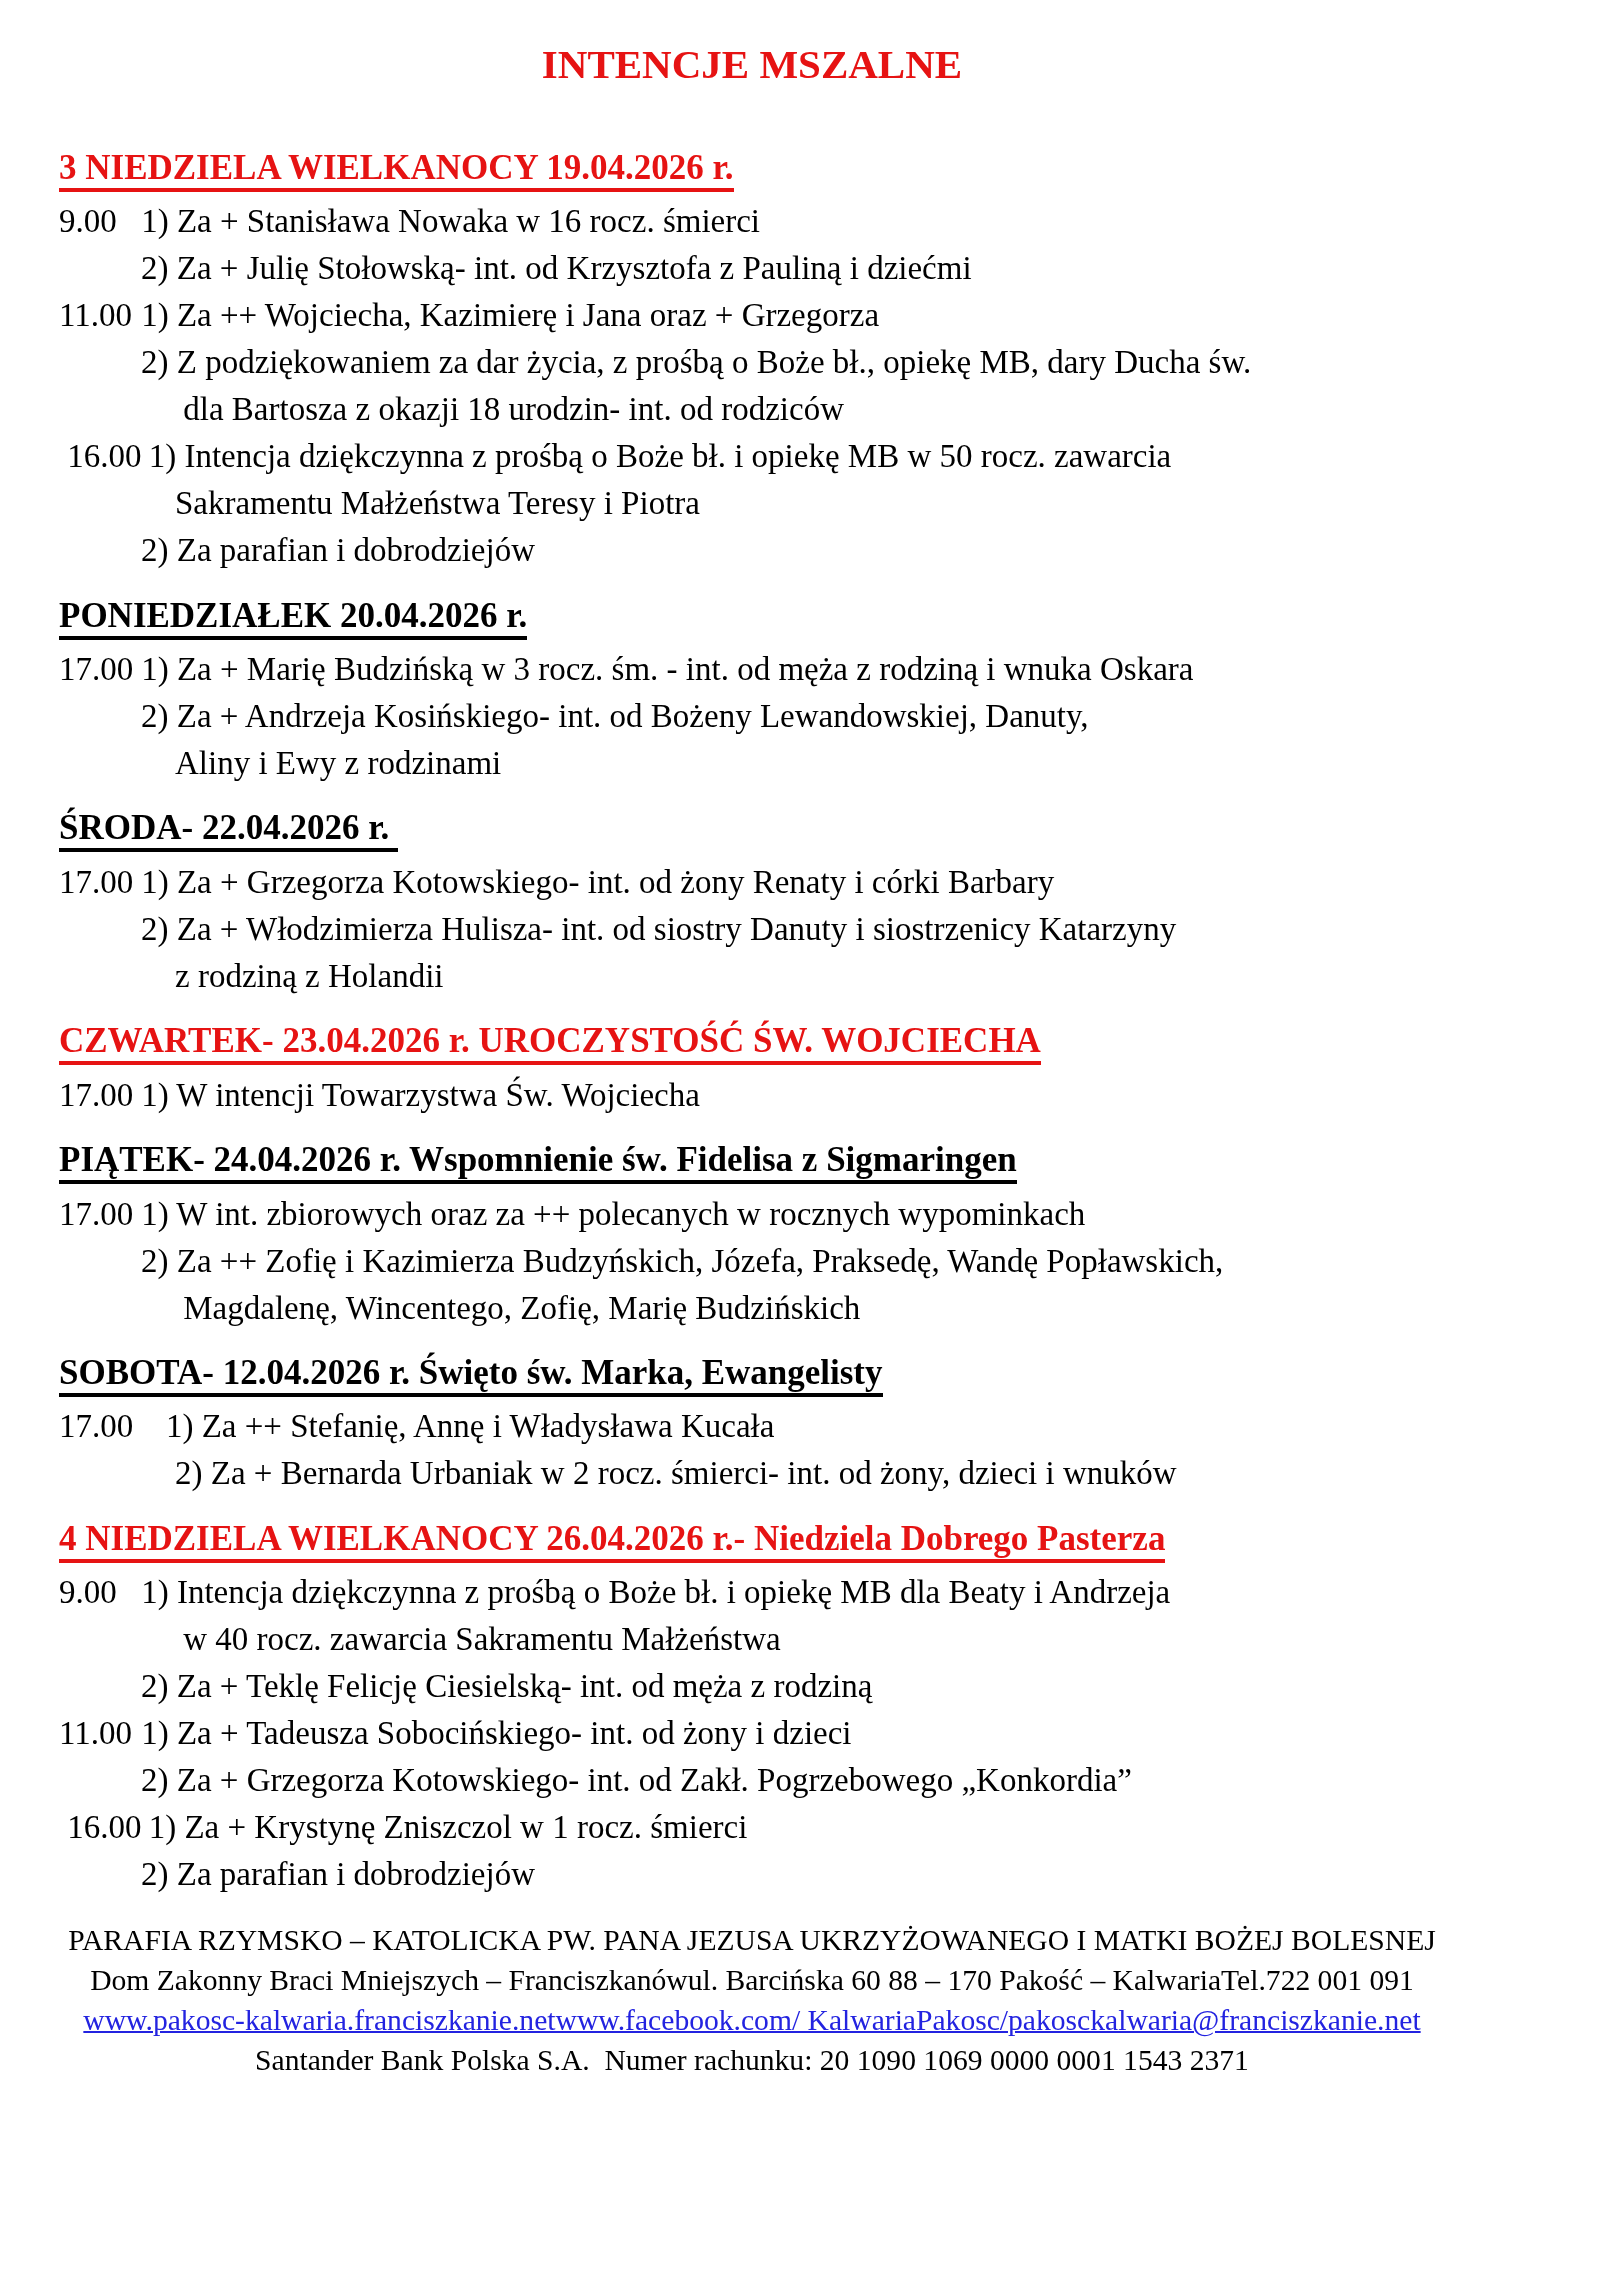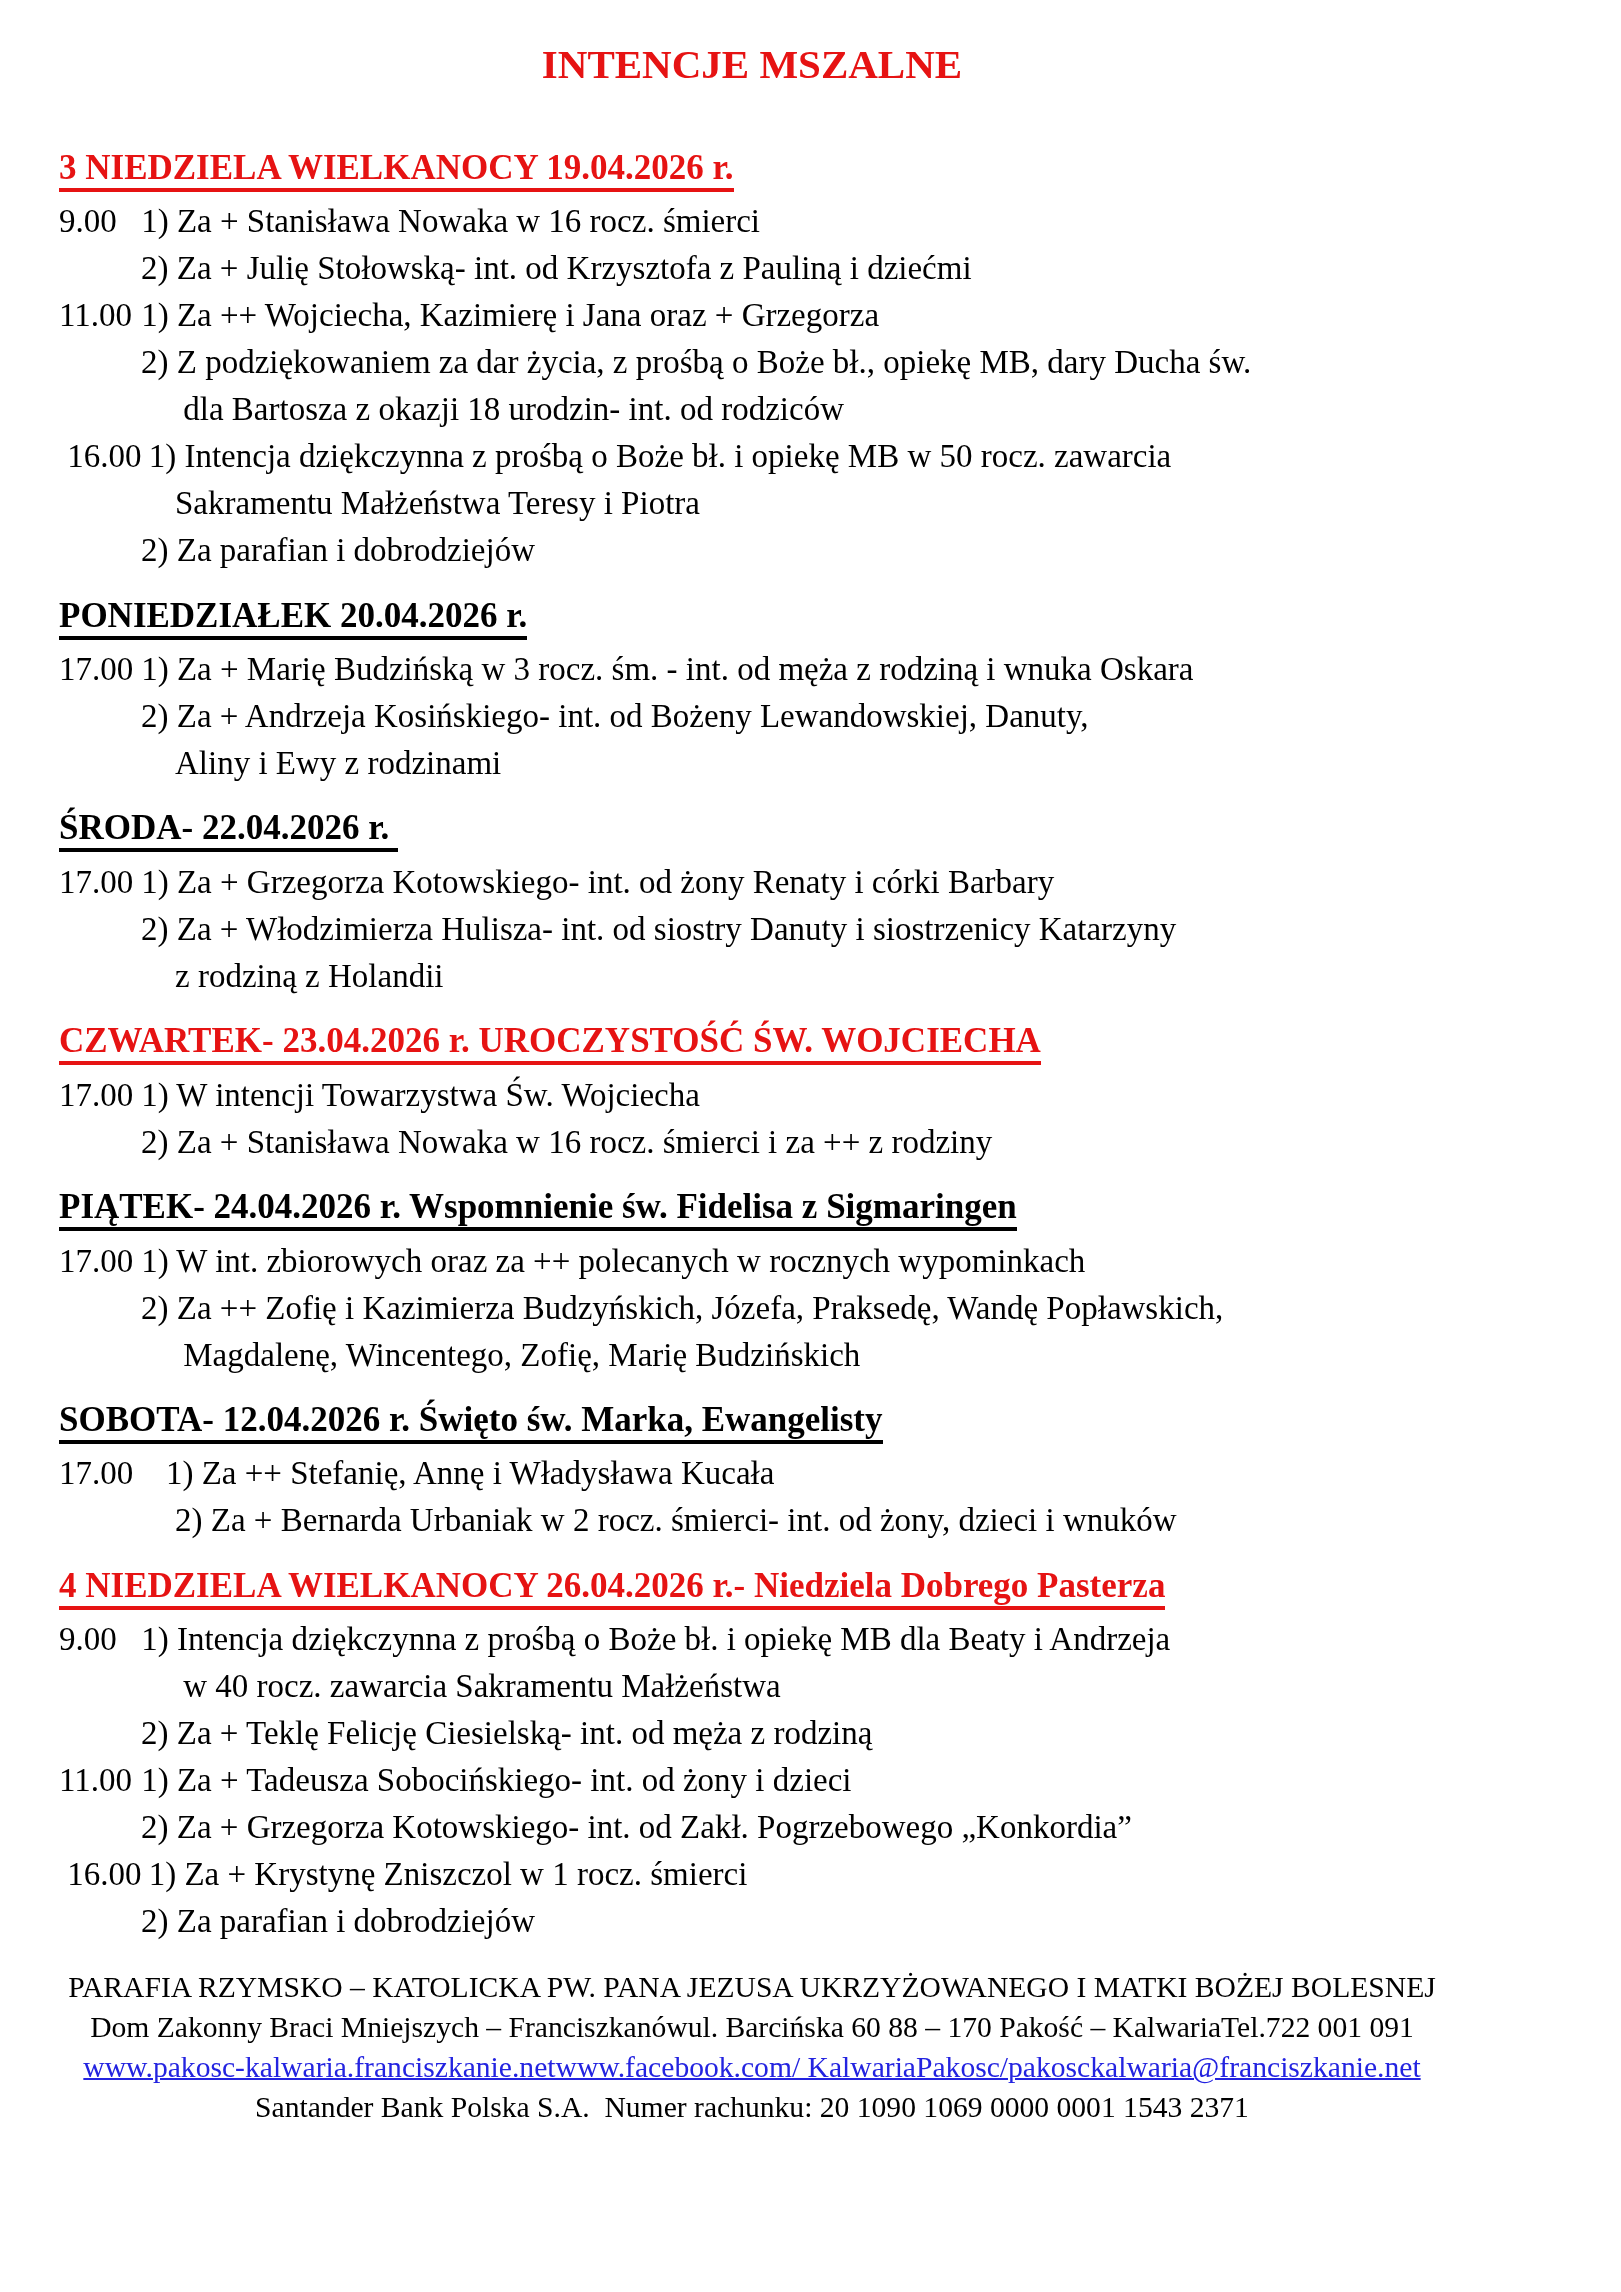--- a/index.html
+++ b/index.html
@@ -69,21 +69,21 @@
 </head>
 <body>
 
 <div class="page">
   <h1 class="title">INTENCJE MSZALNE</h1>
 
   <main>
       <section><h2 class="heading red">3 NIEDZIELA WIELKANOCY 19.04.2026 r.</h2><div class="line"><span class="time">9.00</span><span class="txt">1) Za + Stanisława Nowaka w 16 rocz. śmierci</span></div><div class="line ind1"><span class="txt">2) Za + Julię Stołowską- int. od Krzysztofa z Pauliną i dziećmi</span></div><div class="line"><span class="time">11.00</span><span class="txt">1) Za ++ Wojciecha, Kazimierę i Jana oraz + Grzegorza</span></div><div class="line ind1"><span class="txt">2) Z podziękowaniem za dar życia, z prośbą o Boże bł., opiekę MB, dary Ducha św.</span></div><div class="line ind2"><span class="txt"> dla Bartosza z okazji 18 urodzin- int. od rodziców</span></div><div class="line"><span class="time"> 16.00</span><span class="txt">1) Intencja dziękczynna z prośbą o Boże bł. i opiekę MB w 50 rocz. zawarcia</span></div><div class="line ind2"><span class="txt">Sakramentu Małżeństwa Teresy i Piotra</span></div><div class="line ind1"><span class="txt">2) Za parafian i dobrodziejów</span></div></section>
       <section><h2 class="heading">PONIEDZIAŁEK 20.04.2026 r.</h2><div class="line"><span class="time">17.00</span><span class="txt">1) Za + Marię Budzińską w 3 rocz. śm. - int. od męża z rodziną i wnuka Oskara</span></div><div class="line ind1"><span class="txt">2) Za + Andrzeja Kosińskiego- int. od Bożeny Lewandowskiej, Danuty,</span></div><div class="line ind2"><span class="txt">Aliny i Ewy z rodzinami</span></div></section>
       <section><h2 class="heading">ŚRODA- 22.04.2026 r. </h2><div class="line"><span class="time">17.00</span><span class="txt">1) Za + Grzegorza Kotowskiego- int. od żony Renaty i córki Barbary</span></div><div class="line ind1"><span class="txt">2) Za + Włodzimierza Hulisza- int. od siostry Danuty i siostrzenicy Katarzyny</span></div><div class="line ind2"><span class="txt">z rodziną z Holandii</span></div></section>
-      <section><h2 class="heading red">CZWARTEK- 23.04.2026 r. UROCZYSTOŚĆ ŚW. WOJCIECHA</h2><div class="line"><span class="time">17.00</span><span class="txt">1) W intencji Towarzystwa Św. Wojciecha</span></div><div class="line ind1"><span class="txt">2) Za + Stanisława Nowaka w 16 rocz. śmierci i za ++ z rodziny</span></div></section>
+      <section><h2 class="heading red">CZWARTEK- 23.04.2026 r. UROCZYSTOŚĆ ŚW. WOJCIECHA</h2><div class="line"><span class="time">17.00</span><span class="txt">1) W intencji Towarzystwa Św. Wojciecha</span></div></section>
       <section><h2 class="heading">PIĄTEK- 24.04.2026 r. Wspomnienie św. Fidelisa z Sigmaringen</h2><div class="line"><span class="time">17.00</span><span class="txt">1) W int. zbiorowych oraz za ++ polecanych w rocznych wypominkach</span></div><div class="line ind1"><span class="txt">2) Za ++ Zofię i Kazimierza Budzyńskich, Józefa, Praksedę, Wandę Popławskich,</span></div><div class="line ind2"><span class="txt"> Magdalenę, Wincentego, Zofię, Marię Budzińskich</span></div></section>
       <section><h2 class="heading">SOBOTA- 12.04.2026 r. Święto św. Marka, Ewangelisty</h2><div class="line"><span class="time">17.00</span><span class="txt">   1) Za ++ Stefanię, Annę i Władysława Kucała</span></div><div class="line ind2"><span class="txt">2) Za + Bernarda Urbaniak w 2 rocz. śmierci- int. od żony, dzieci i wnuków</span></div></section>
       <section><h2 class="heading red">4 NIEDZIELA WIELKANOCY 26.04.2026 r.- Niedziela Dobrego Pasterza</h2><div class="line"><span class="time">9.00</span><span class="txt">1) Intencja dziękczynna z prośbą o Boże bł. i opiekę MB dla Beaty i Andrzeja</span></div><div class="line ind2"><span class="txt"> w 40 rocz. zawarcia Sakramentu Małżeństwa</span></div><div class="line ind1"><span class="txt">2) Za + Teklę Felicję Ciesielską- int. od męża z rodziną</span></div><div class="line"><span class="time">11.00</span><span class="txt">1) Za + Tadeusza Sobocińskiego- int. od żony i dzieci</span></div><div class="line ind1"><span class="txt">2) Za + Grzegorza Kotowskiego- int. od Zakł. Pogrzebowego „Konkordia”</span></div><div class="line"><span class="time"> 16.00</span><span class="txt">1) Za + Krystynę Zniszczol w 1 rocz. śmierci</span></div><div class="line ind1"><span class="txt">2) Za parafian i dobrodziejów</span></div></section>
     </main>
 
   <footer>
     <div class="frow">PARAFIA RZYMSKO – KATOLICKA PW. PANA JEZUSA UKRZYŻOWANEGO I MATKI BOŻEJ BOLESNEJ</div>
     <div class="frow">Dom Zakonny Braci Mniejszych – Franciszkanówul. Barcińska 60 88 – 170 Pakość – KalwariaTel.722 001 091</div>
     <div class="frow"><a href="#">www.pakosc-kalwaria.franciszkanie.netwww.facebook.com/ KalwariaPakosc/pakosckalwaria@franciszkanie.net</a></div>
     <div class="frow">Santander Bank Polska S.A.  Numer rachunku: 20 1090 1069 0000 0001 1543 2371</div>

